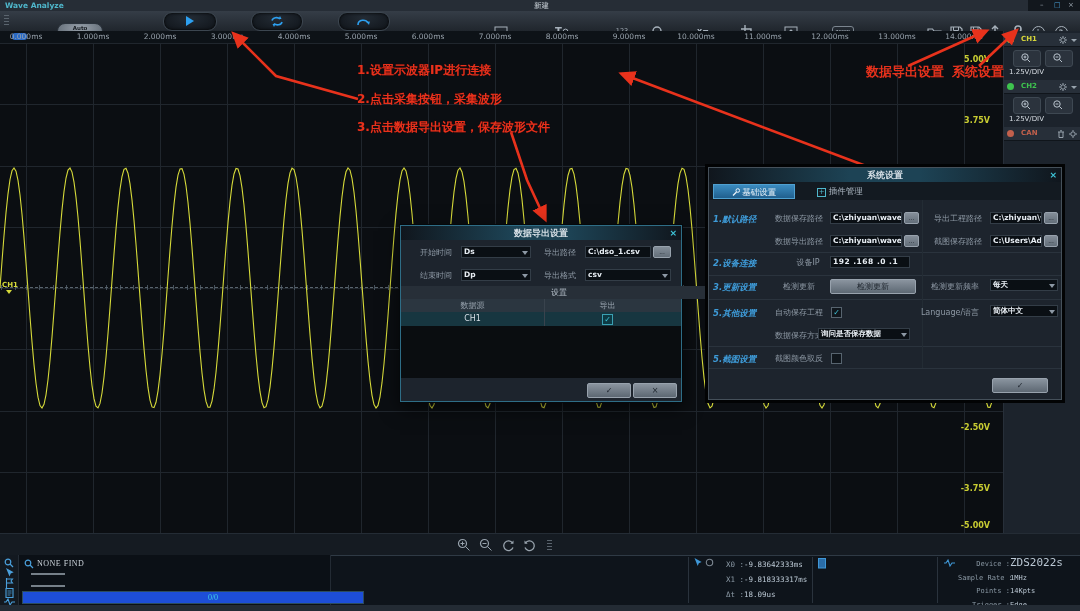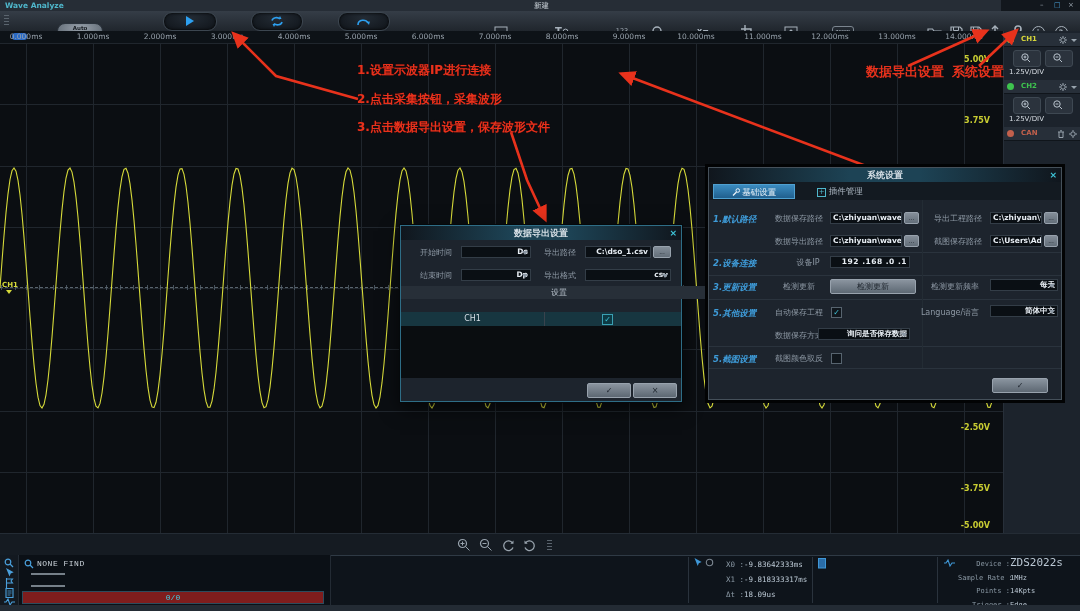--- a/index.html
+++ b/index.html
@@ -1,22 +1,22 @@
 <!DOCTYPE html>
 <html><head>
 <meta charset="utf-8">
 <style>
   html,body{margin:0;padding:0;background:#000;}
   #app{position:relative;width:1080px;height:611px;background:#12171d;overflow:hidden;
        font-family:"DejaVu Sans",sans-serif;-webkit-font-smoothing:antialiased;}
   .abs{position:absolute;}
-  .mono{font-family:Liberation Mono, monospace;}
-
-  
-  .titlebar{left:0;top:0;width:1001px;height:11px;background:#262d36;border-bottom:1px solid #0b0e11;}
+  .mono{font-family:Liberation Serif, serif;}
+
+  
+  .titlebar{left:0;top:0;width:1001px;height:11px;background:#262d36;border-bottom:1px solid #0b0e11;padding-left:27px;}
   .app-title{left:5px;top:0;font-size:7.5px;line-height:11px;color:#4fb7cc;font-weight:bold;}
   .doc-tab{left:534px;top:0;font-size:7.5px;line-height:11px;color:#d2dae1;}
   .winbtn{top:0;font-size:7px;line-height:11px;color:#9aa4ae;}
 
   
   .toolbar{left:0;top:11px;width:1080px;height:20px;background:linear-gradient(#353d47,#20262d);border-bottom:1px solid #0a0d10;}
   .grip{width:5px;height:12px;background:repeating-linear-gradient(#5a646e 0 1px,transparent 1px 3px);}
   .pillbtn{height:17px;border-radius:9px;background:radial-gradient(ellipse at 50% 30%,#232b34,#12171d 85%);
            border:1px solid #3c4650;box-shadow:0 0 3px #000 inset;}
   .autosetup{left:57px;top:12px;width:46px;height:16px;border-radius:8px;
@@ -60,21 +60,21 @@
   .annsvg{left:0;top:0;pointer-events:none;}
   .annlayer{z-index:6;}
 
   
   .dlg{background:#1d242d;box-shadow:0 0 0 1px #05080b,0 6px 18px rgba(0,0,0,.65);}
   .dlg-title{left:0;top:0;right:0;height:14px;background:linear-gradient(90deg,#10161d,#1d4355 40%,#1d4355 60%,#10161d);
              color:#d6dfe6;font-size:9px;line-height:14px;text-align:center;font-weight:bold;}
   .dlg-close{top:0;right:4px;color:#3fc6da;font-size:9px;line-height:14px;font-weight:bold;}
   .flbl{color:#8d98a4;font-size:8px;line-height:13px;white-space:nowrap;text-align:center;}
   .finput,.fdd{background:#0a0f14;border:1px solid #333d47;height:12px;box-sizing:border-box;
-               color:#e8eef4;font-size:7.5px;line-height:10px;padding:0 2px;white-space:nowrap;overflow:hidden;font-weight:bold;text-align:right;}
+               color:#e8eef4;font-size:7.5px;line-height:10px;padding:0 2px;white-space:nowrap;overflow:hidden;font-weight:bold;}
   .fdd .caret{position:absolute;right:2px;top:4px;width:0;height:0;border-left:3px solid transparent;border-right:3px solid transparent;border-top:4px solid #8d98a4;}
   .fbrowse{background:linear-gradient(#848e99,#636e79);border:1px solid #98a2ad;height:12px;box-sizing:border-box;
            color:#1d242c;font-size:6px;line-height:9px;text-align:center;border-radius:2px;}
   .gbtn{background:linear-gradient(#8a949f,#5d6873);border:1px solid #98a2ad;border-radius:2px;
         color:#1d242c;font-size:8px;text-align:center;}
   .seclbl{color:#3e9bd8;font-size:8.5px;font-weight:bold;font-style:italic;white-space:nowrap;}
   .cbx{width:9px;height:9px;border:1px solid #57646f;background:#10161c;color:#3fc6da;font-size:8px;line-height:9px;text-align:center;display:block;}
   .sepline{background:#2a333d;height:1px;}
   .tab-active{background:linear-gradient(#3b8cc0,#205f8e);color:#ecf4fa;border:1px solid #4fa0d0;}
   .tab-idle{color:#aeb9c4;}
@@ -87,21 +87,21 @@
   .cellsep{background:#39434d;width:1px;}
 
   
   .vptool{left:0;top:533px;width:1080px;height:22px;background:#151b22;border-top:1px solid #242c35;}
 
   
   .statusbar{left:0;top:555px;width:1080px;height:50px;background:#0e141b;border-top:1px solid #2f3a45;}
   .lstrip{left:0;top:555px;width:18px;height:50px;background:#131920;border-right:1px solid #232b34;}
   .searchpanel{left:19px;top:555px;width:311px;height:50px;background:#0b1016;border-right:1px solid #232b34;}
   .sdash{height:2px;background:#768089;}
-  .scounter{background:#7f1d1d;border:1px solid #2c4c5e;color:#3fd0e4;font-size:8px;line-height:11px;text-align:center;}
+  .scounter{background:#1d4ed8;border:1px solid #2c4c5e;color:#3fd0e4;font-size:8px;line-height:11px;text-align:center;padding-left:40px;}
   .vsep{top:557px;width:1px;height:46px;background:#2a333d;}
   .srow{white-space:nowrap;font-family:"DejaVu Sans Mono",monospace;}
   .slbl{display:inline-block;text-align:right;color:#8a98a4;font-size:7.5px;}
   .slbl::after{content:" : ";color:#8a98a4;}
   .sval{color:#bcc9d5;font-size:7.5px;}
   .bottomstrip{left:0;top:605px;width:1080px;height:6px;background:#232b34;}
 
   svg{display:block;}
 </style>
 </head>
@@ -447,20 +447,25 @@
     <div class="abs fdd" style="left:60px;top:43px;width:70px">
       <span>Dp</span><i class="caret"></i>
     </div>
     <span class="abs flbl" style="left:138px;top:43px;width:42px">导出格式</span>
     <div class="abs fdd" style="left:184px;top:43px;width:86px">
       <span>csv</span><i class="caret"></i>
     </div>
 
     <div class="abs xtbl-band" style="left:0;top:60px;width:316px;height:13px">设置</div>
 
+    <div class="abs xtbl-head" style="left:0;top:73px;width:280px;height:13px">
+      <span class="abs" style="left:0;width:143px;text-align:center">数据源</span>
+      <span class="abs" style="left:143px;width:127px;text-align:center">导出</span>
+      <div class="abs cell sep cellsep" style="left:143px;top:0;height:13px"></div>
+    </div>
     <div class="abs xtbl-row" style="left:0;top:86px;width:280px;height:14px">
       <span class="abs" style="left:0;width:143px;text-align:center">CH1</span>
       <span class="abs cbx" style="left:201px;top:2px;border-color:#3aa0b2;background:#0d3a44">✓</span>
       <div class="abs cellsep" style="left:143px;top:0;height:14px"></div>
     </div>
     <div class="abs" style="left:0;top:100px;width:280px;height:52px;background:#0a0d10"></div>
 
     <div class="abs gbtn" style="left:186px;top:157px;width:42px;height:13px;line-height:13px">
       <span>✓</span>
     </div>

